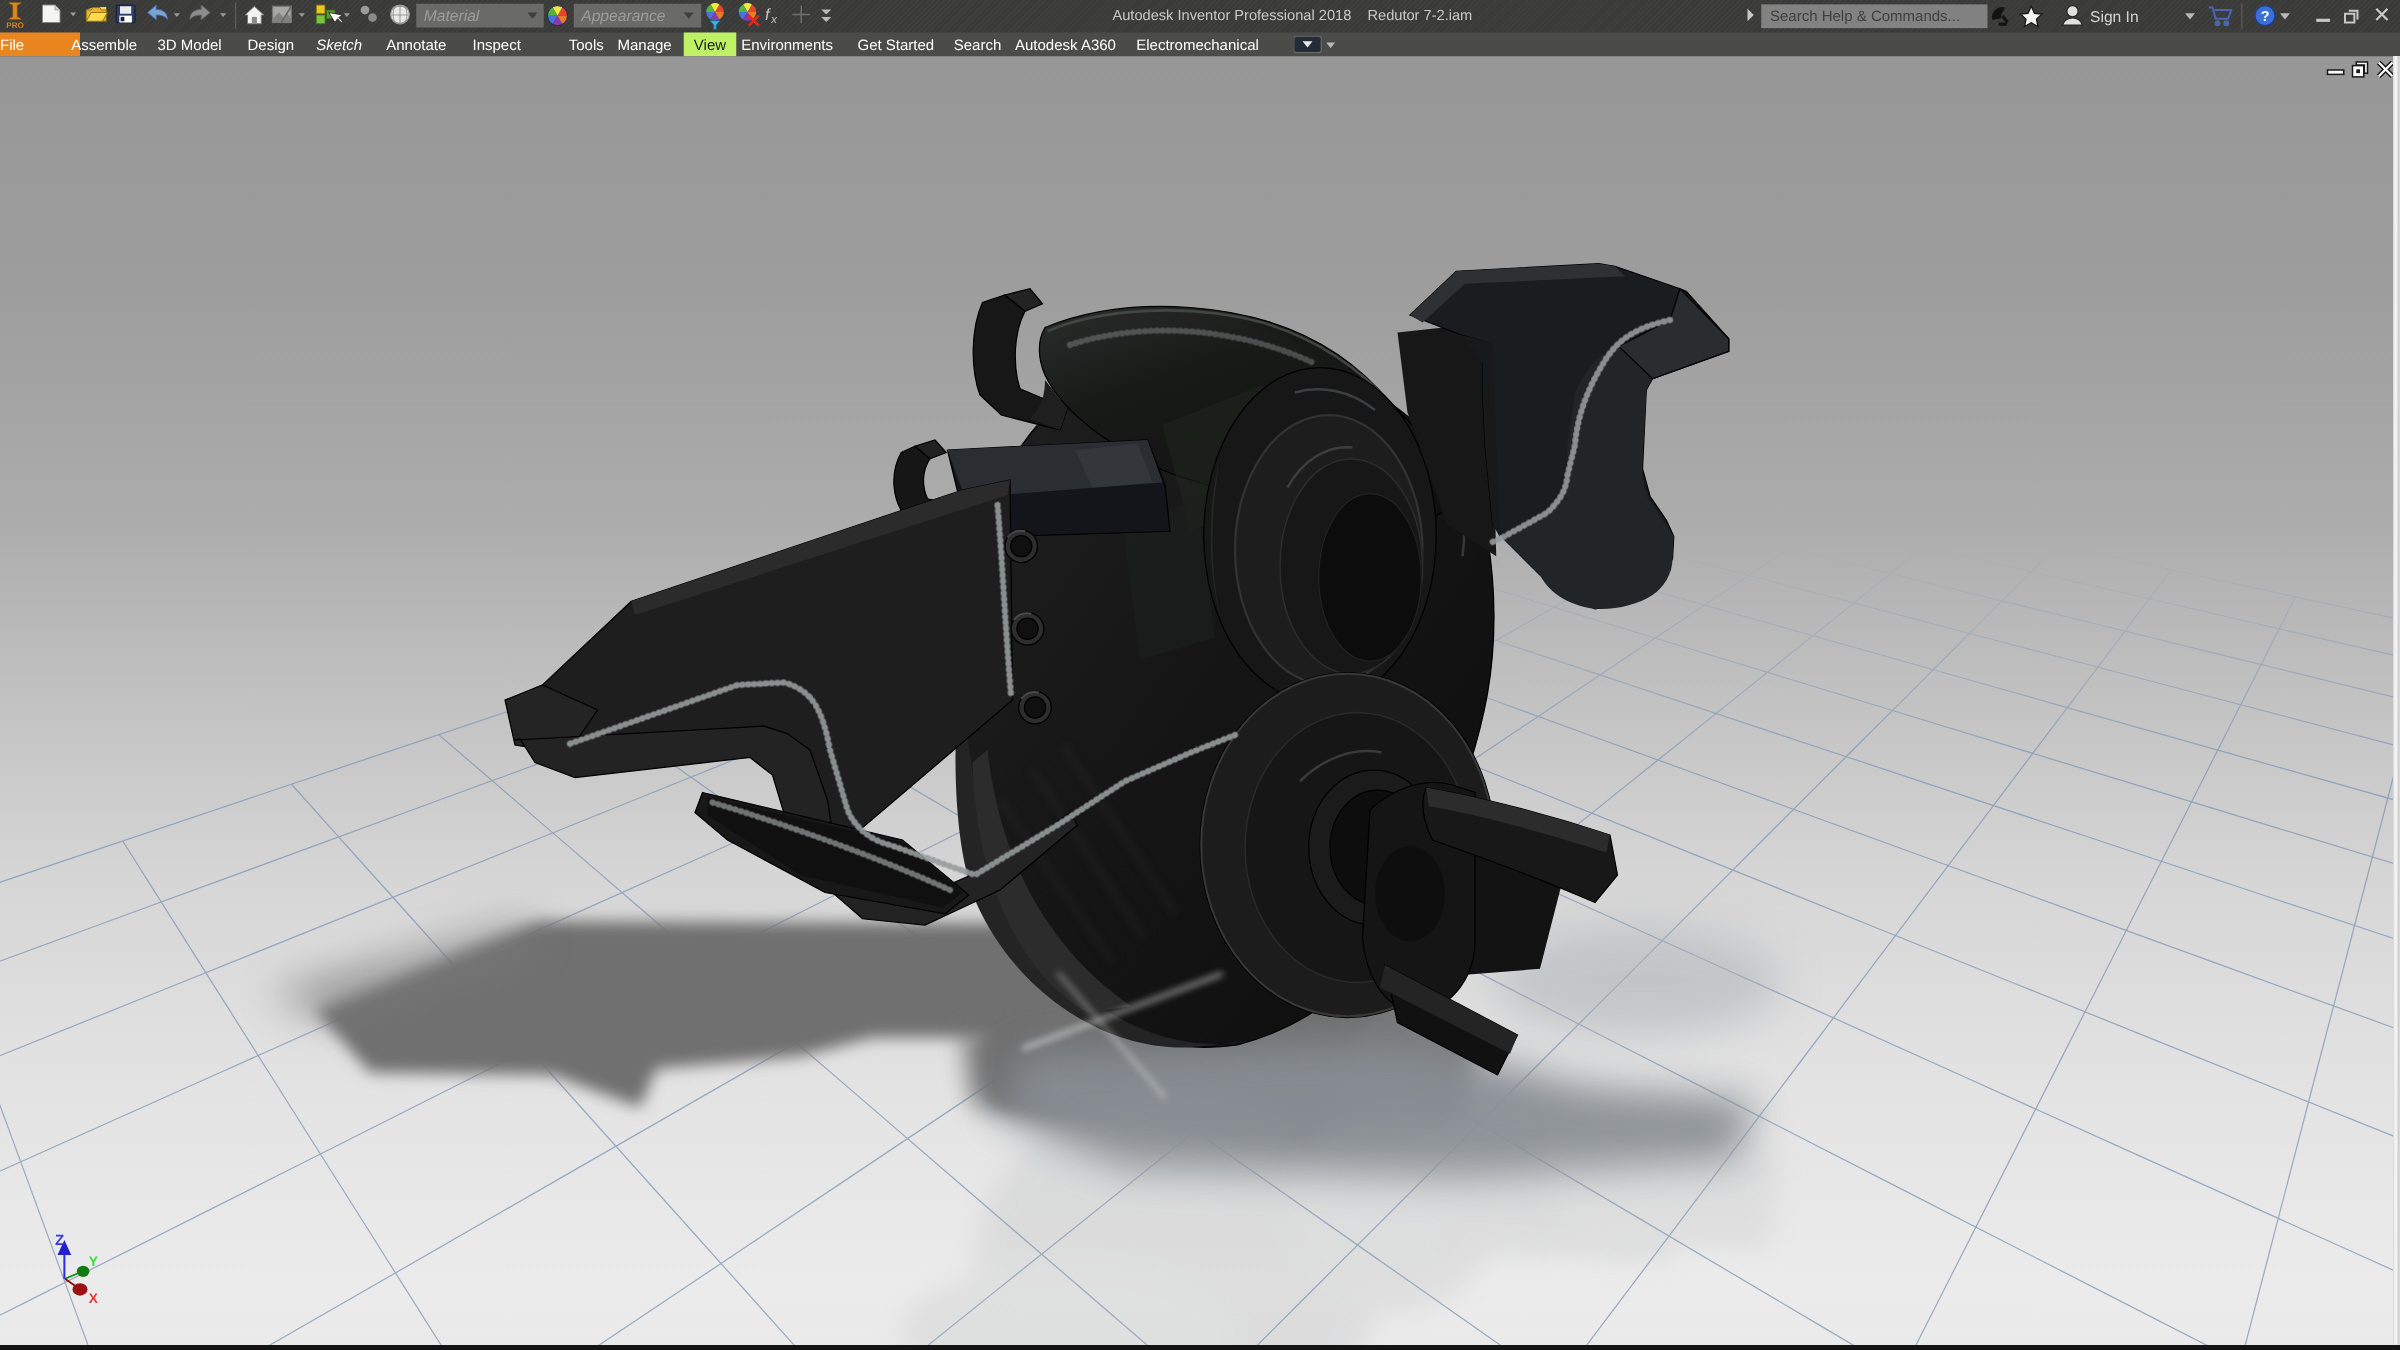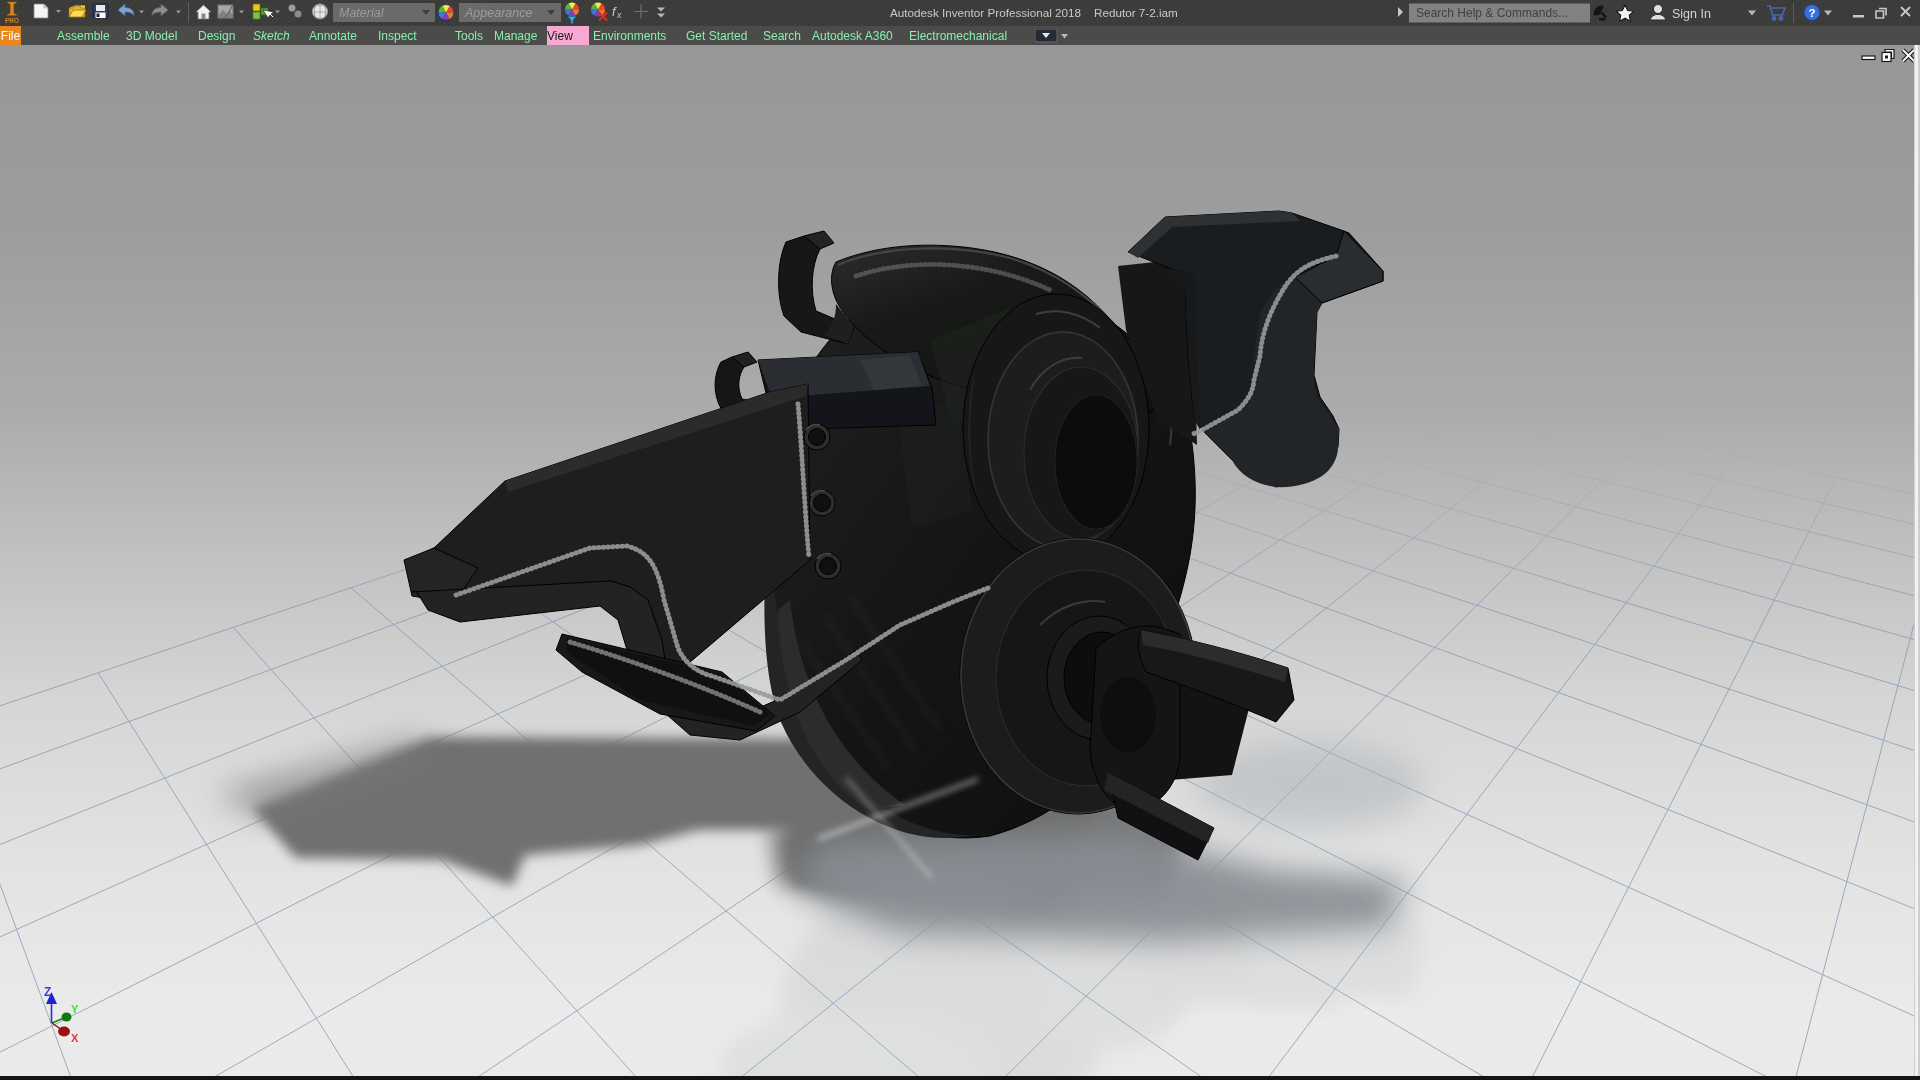--- a/index.html
+++ b/index.html
@@ -1,20 +1,20 @@
 <!DOCTYPE html>
 <html><head>
 <meta charset="utf-8">
 <style>
   * { margin:0; padding:0; box-sizing:border-box; }
   html,body { width:1920px; height:1080px; overflow:hidden; font-family:"Liberation Sans", sans-serif; background:#3d3d3b; }
   #titlebar { position:absolute; left:0; top:0; width:1920px; height:26px; background:#3c3c3a;
     background-image:repeating-linear-gradient(135deg, rgba(255,255,255,0.02) 0 1px, rgba(0,0,0,0.03) 1px 3px); }
   #tabbar { position:absolute; left:0; top:26px; width:1920px; height:19px; background:#4b4b49; }
-  .tab { position:absolute; top:0; height:19px; line-height:20px; color:#86efac; font-size:12px; white-space:nowrap; }
+  .tab { position:absolute; top:0; height:19px; line-height:20px; color:#ffffff; font-size:12px; white-space:nowrap; }
   #viewport { position:absolute; left:0; top:45px; width:1920px; height:1031px;
     background:linear-gradient(180deg,#979797 0%,#9d9d9d 18%,#acacac 36%,#c2c2c2 50%,#d6d6d6 64%,#e3e3e3 80%,#ebebeb 95%,#eaeaea 100%); }
   #gridsvg, #scene { position:absolute; left:0; top:-45px; }
   #taskstrip { position:absolute; left:0; top:1076px; width:1920px; height:4px; background:#141414; }
   #rightstrip { position:absolute; right:0; top:45px; width:6px; height:1031px; background:#cfcfcf; }
   #rightstrip .wline{ position:absolute; left:1px; top:0; width:3px; height:100%; background:#f2f2f2;}
   .ttxt { position:absolute; color:#c9c9c9; font-size:11.7px; top:6px; }
   .ticon { position:absolute; top:0; }
 </style>
 </head>
@@ -150,30 +150,30 @@
     <path d="M444 10.5 l8 0 -4 5 z" fill="#b8b8b8"></path>
 
     <rect x="473" y="15" width="11" height="2.5" fill="#c8c8c8"></rect>
     <g fill="none" stroke="#c8c8c8" stroke-width="1.6">
       <path d="M499 8.5 h7 v7 M496 11 h7.5 v7 h-7.5 z"></path>
     </g>
     <path d="M521 7 l9 9 M530 7 l-9 9" stroke="#c8c8c8" stroke-width="1.8"></path>
   </svg>
 </div>
 <div id="tabbar">
-  <div class="tab" style="left:0;width:21px;background:#e9861f;color:#fff;text-align:center;">File</div>
+  <div class="tab" style="left:0;width:64px;background:#e9861f;color:#fff;">File</div>
   <div class="tab" style="left:57px;">Assemble</div>
   <div class="tab" style="left:126px;">3D Model</div>
   <div class="tab" style="left:198px;">Design</div>
   <div class="tab" style="left:253px;font-style:italic;">Sketch</div>
   <div class="tab" style="left:309px;">Annotate</div>
   <div class="tab" style="left:378px;">Inspect</div>
   <div class="tab" style="left:437px;margin-left:18px;">Tools</div>
   <div class="tab" style="left:494px;">Manage</div>
-  <div class="tab" style="left:547px;width:42px;background:#f9a8d4;color:#1a1a1a;text-align:left;">View</div>
+  <div class="tab" style="left:547px;width:42px;background:#bef264;color:#1a1a1a;text-align:center;">View</div>
   <div class="tab" style="left:593px;">Environments</div>
   <div class="tab" style="left:686px;">Get Started</div>
   <div class="tab" style="left:763px;">Search</div>
   <div class="tab" style="left:812px;">Autodesk A360</div>
   <div class="tab" style="left:909px;">Electromechanical</div>
   <svg class="ticon" style="left:1035px;top:3px;" width="34" height="14" viewBox="0 0 34 14">
     <rect x="0" y="0" width="22" height="13" rx="2" fill="#242c38" stroke="#6a6a68"></rect>
     <path d="M7 4 h8 l-4 5 z" fill="#e8e8e8"></path>
     <path d="M26 5 l7 0 -3.5 4.5 z" fill="#b8b8b8"></path>
   </svg>

